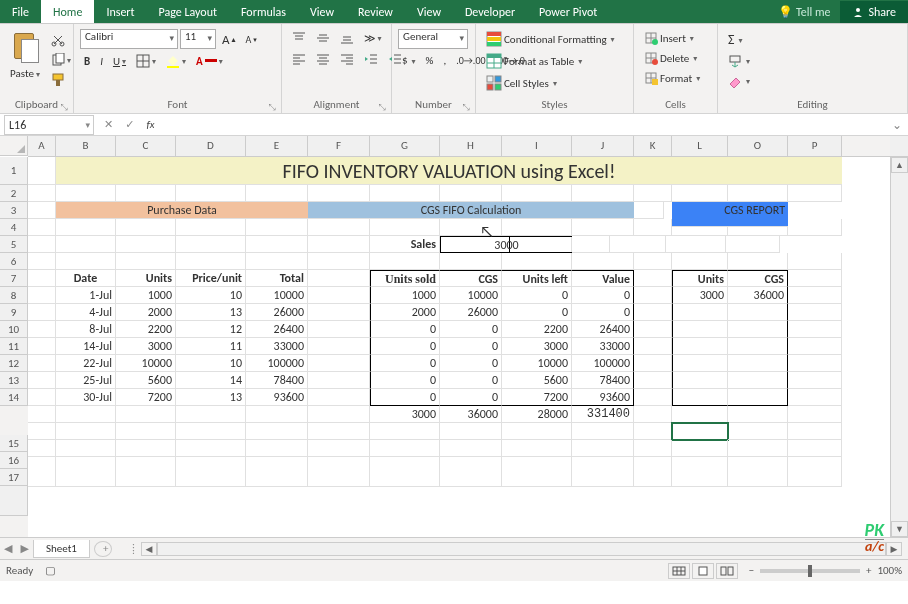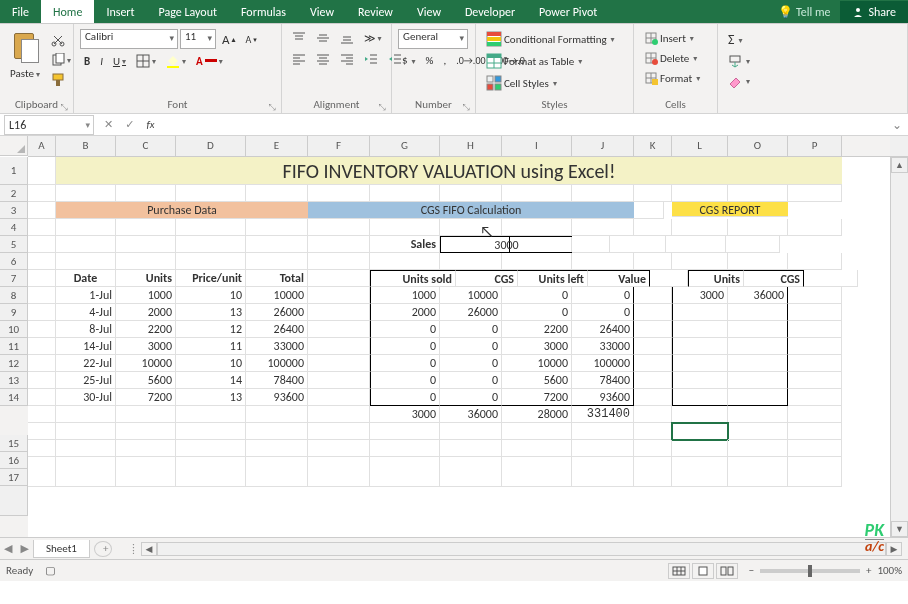--- a/index.html
+++ b/index.html
@@ -354,20 +354,21 @@
               <path d="M7 8 L7 13 M4 11 L7 13 L10 11" stroke="#4a8" fill="none"></path>
             </svg>
           </span>
         <span class="btn dd">
             <svg width="14" height="14">
               <path d="M2 10 L8 4 L12 8 L6 14 Z" fill="#f9c" stroke="#c69"></path>
             </svg>
           </span>
       </div>
     </div>
+    <div class="label"><span>Editing</span></div>
   </div>
 </div>
 
 <div class="fbar">
   <div class="namebox">L16</div>
   <span class="fxbtn">✕</span>
   <span class="fxbtn">✓</span>
   <span class="fxbtn fx">fx</span>
   <div class="input"></div>
   <span class="expand">⌄</span>
@@ -453,21 +454,21 @@
           <div class="c" style="width: 252px; height: 17px; line-height: 16px; background: rgb(242, 193, 158); border-right: none; text-align: center; position: absolute; left: 28px;">Purchase Data</div>
           <div class="c" style="width: 60px; height: 17px; line-height: 16px; background: rgb(242, 193, 158); border-right: none;"></div>
           <div class="c" style="width: 70px; height: 17px; line-height: 16px; background: rgb(242, 193, 158); border-right: none;"></div>
           <div class="c" style="width: 62px; height: 17px; line-height: 16px; background: rgb(242, 193, 158); border-right: none;"></div>
           <div class="c" style="width: 326px; height: 17px; line-height: 16px; background: rgb(159, 193, 222); border-right: none; text-align: center; position: absolute; left: 280px;">CGS FIFO Calculation</div>
           <div class="c" style="width: 70px; height: 17px; line-height: 16px; background: rgb(159, 193, 222); border-right: none;"></div>
           <div class="c" style="width: 62px; height: 17px; line-height: 16px; background: rgb(159, 193, 222); border-right: none;"></div>
           <div class="c" style="width: 70px; height: 17px; line-height: 16px; background: rgb(159, 193, 222); border-right: none;"></div>
           <div class="c" style="width: 62px; height: 17px; line-height: 16px; background: rgb(159, 193, 222); border-right: none;"></div>
           <div class="c" style="width: 38px; height: 17px; line-height: 16px;"></div>
-          <div class="c" style="width: 116px; height: 15px; line-height: 16px; background: #fde047; border-right: none; text-align: center; position: absolute; left: 644px;">CGS REPORT</div>
+          <div class="c" style="width: 116px; height: 25px; line-height: 16px; background: #3b82f6; border-right: none; text-align: right; position: absolute; left: 644px;">CGS REPORT</div>
           <div class="c" style="width: 60px; height: 17px; line-height: 16px; background: rgb(181, 220, 160); border-right: none;"></div>
           <div class="c" style="width: 54px; height: 17px; line-height: 16px;"></div>
         </div>
         <div class="crow" style="height: 17px;">
           <div class="c" style="width: 28px; height: 17px; line-height: 16px;"></div>
           <div class="c" style="width: 60px; height: 17px; line-height: 16px;"></div>
           <div class="c" style="width: 60px; height: 17px; line-height: 16px;"></div>
           <div class="c" style="width: 70px; height: 17px; line-height: 16px;"></div>
           <div class="c" style="width: 62px; height: 17px; line-height: 16px;"></div>
           <div class="c" style="width: 62px; height: 17px; line-height: 16px;"></div>
@@ -512,21 +513,21 @@
           <div class="c" style="width: 60px; height: 17px; line-height: 16px;"></div>
           <div class="c" style="width: 54px; height: 17px; line-height: 16px;"></div>
         </div>
         <div class="crow" style="height: 17px;">
           <div class="c" style="width: 28px; height: 17px; line-height: 16px;"></div>
           <div class="c b ac" style="width: 60px; height: 17px; line-height: 16px;">Date</div>
           <div class="c b ar" style="width: 60px; height: 17px; line-height: 16px;">Units</div>
           <div class="c b ar" style="width: 70px; height: 17px; line-height: 16px;">Price/unit</div>
           <div class="c b ar" style="width: 62px; height: 17px; line-height: 16px;">Total</div>
           <div class="c" style="width: 62px; height: 17px; line-height: 16px;"></div>
-          <div class="c b ar" style="width: 86px; height: 17px; line-height: 16px; border-left: 1px solid rgb(0, 0, 0); border-top: 1px solid rgb(0, 0, 0);">Units sold</div>
+          <div class="c b ar" style="width: 70px; height: 17px; line-height: 16px; border-left: 1px solid rgb(0, 0, 0); border-top: 1px solid rgb(0, 0, 0); font-family: Liberation Serif, serif;">Units sold</div>
           <div class="c b ar" style="width: 62px; height: 17px; line-height: 16px; border-top: 1px solid rgb(0, 0, 0);">CGS</div>
           <div class="c b ar" style="width: 70px; height: 17px; line-height: 16px; border-top: 1px solid rgb(0, 0, 0);">Units left</div>
           <div class="c b ar" style="width: 62px; height: 17px; line-height: 16px; border-right: 1px solid rgb(0, 0, 0); border-top: 1px solid rgb(0, 0, 0);">Value</div>
           <div class="c" style="width: 38px; height: 17px; line-height: 16px;"></div>
           <div class="c b ar" style="width: 56px; height: 17px; line-height: 16px; border-left: 1px solid rgb(0, 0, 0); border-top: 1px solid rgb(0, 0, 0);">Units</div>
           <div class="c b ar" style="width: 60px; height: 17px; line-height: 16px; border-right: 1px solid rgb(0, 0, 0); border-top: 1px solid rgb(0, 0, 0);">CGS</div>
           <div class="c" style="width: 54px; height: 17px; line-height: 16px;"></div>
         </div>
         <div class="crow" style="height: 17px;">
           <div class="c" style="width: 28px; height: 17px; line-height: 16px;"></div>

